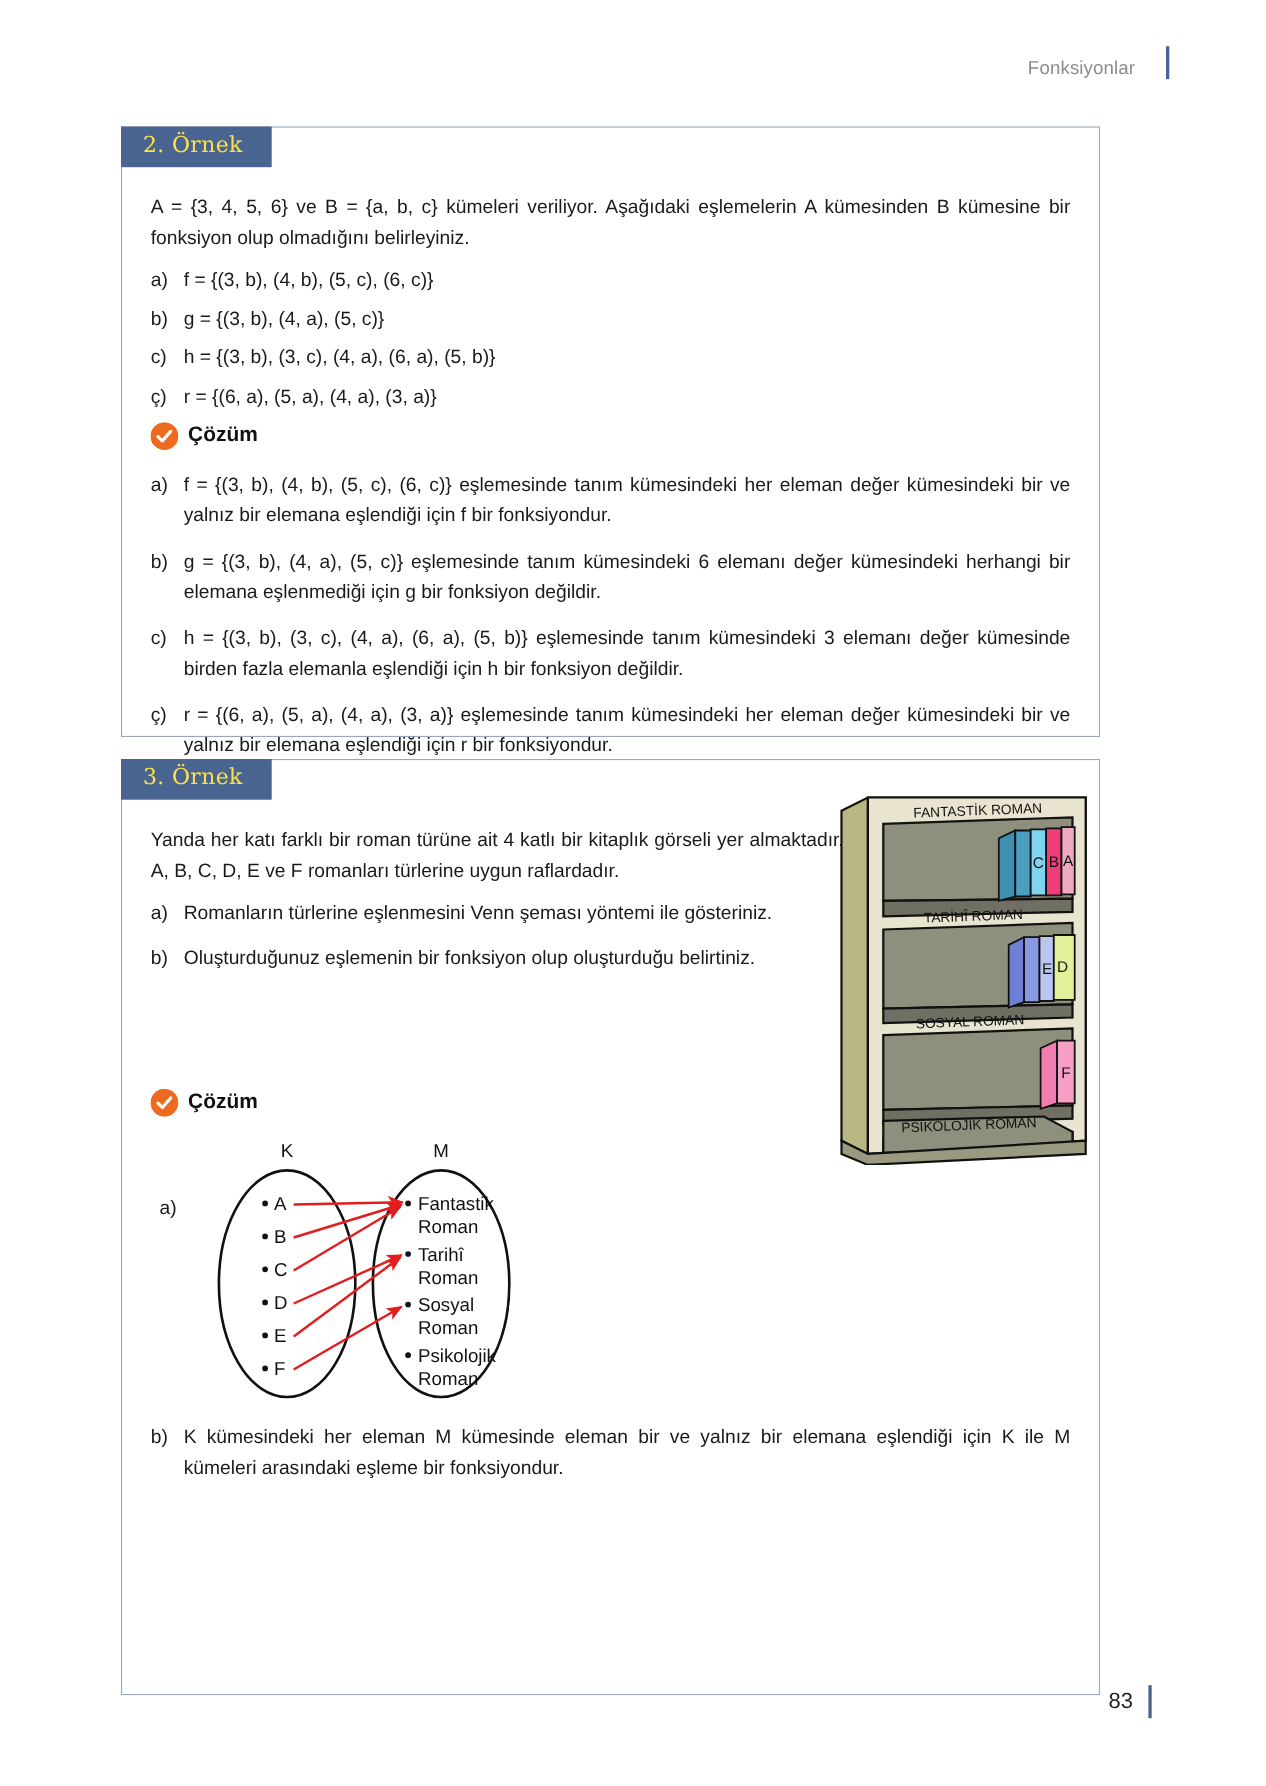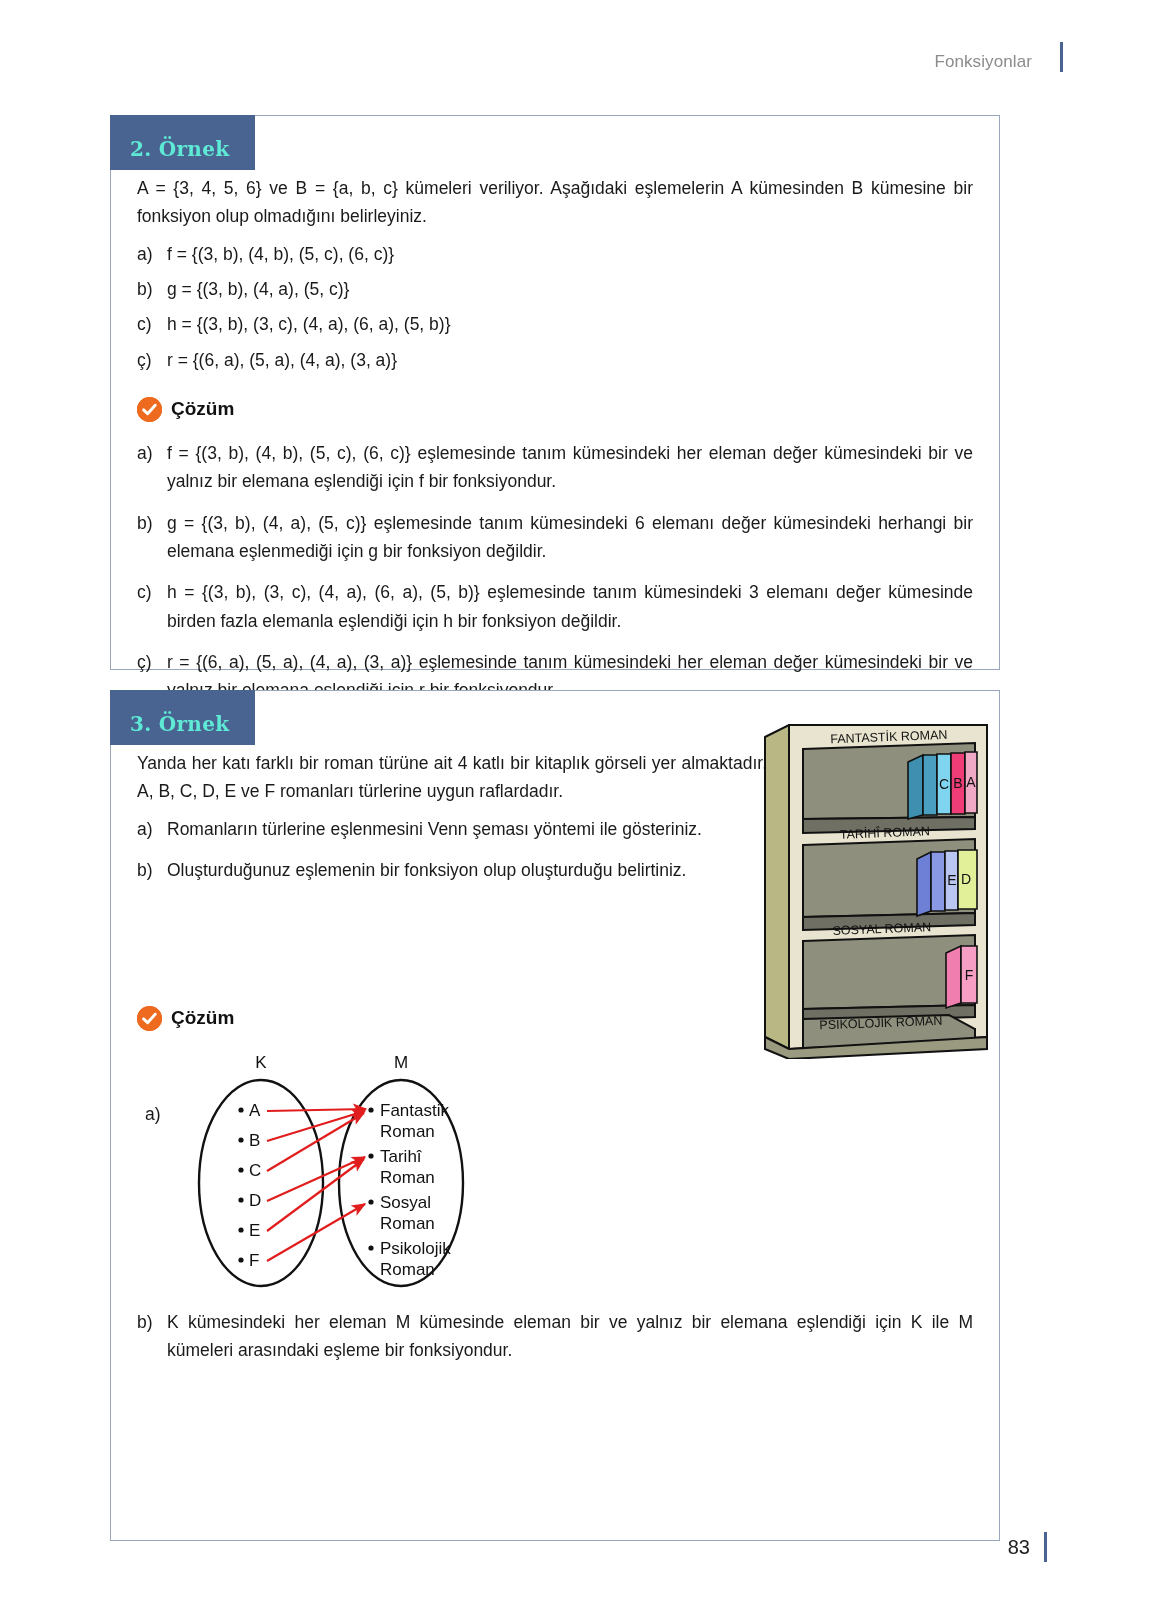--- a/index.html
+++ b/index.html
@@ -67,25 +67,25 @@
     background: #fff;
   }
   #example-2 { top: 115px; height: 555px; }
   #example-3 { top: 690px; height: 851px; }
 
   .example-tag {
     position: absolute;
     top: -1px;
     left: -1px;
     background: #4a6491;
-    color: #5eead4;
+    color: #fde047;
     font-family: "DejaVu Serif", serif;
-    font-weight: bold;
+    font-weight: normal;
     font-size: 20px;
-    padding: 22px 26px 9px 20px;
+    padding: 4px 26px 9px 20px;
     letter-spacing: .3px;
   }
 
   .box-body {
     padding: 58px 26px 10px 26px;
     font-size: 17.5px;
     line-height: 1.62;
   }
 
   p.para {
@@ -109,21 +109,21 @@
     flex: 1 1 auto;
     text-align: justify;
   }
   .item.loose { margin-bottom: 13px; }
 
   
   .cozum {
     display: flex;
     align-items: center;
     gap: 9px;
-    margin: 20px 0 14px 0;
+    margin: 4px 0 14px 0;
   }
   .check-badge {
     width: 25px;
     height: 25px;
     border-radius: 50%;
     background: #ee6a1e;
     display: flex;
     align-items: center;
     justify-content: center;
     flex: 0 0 auto;

